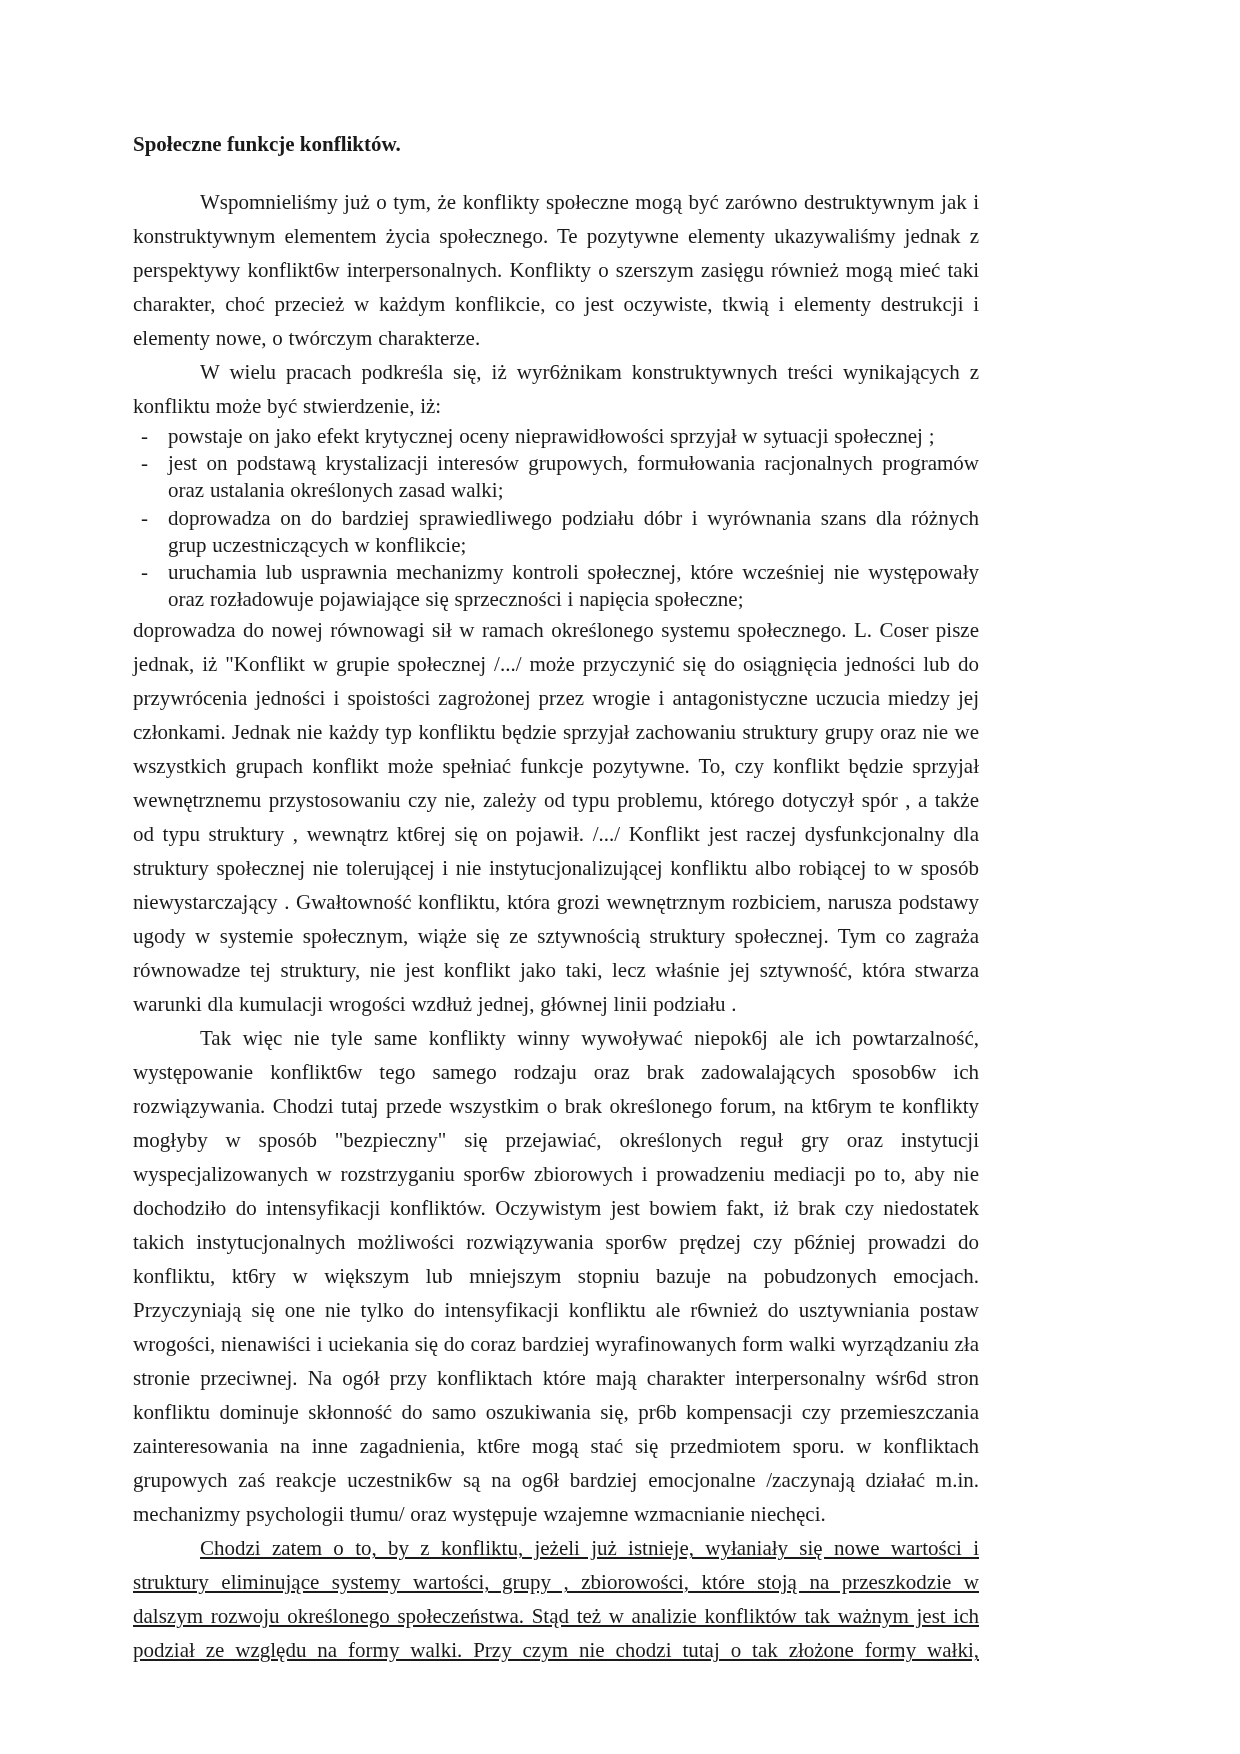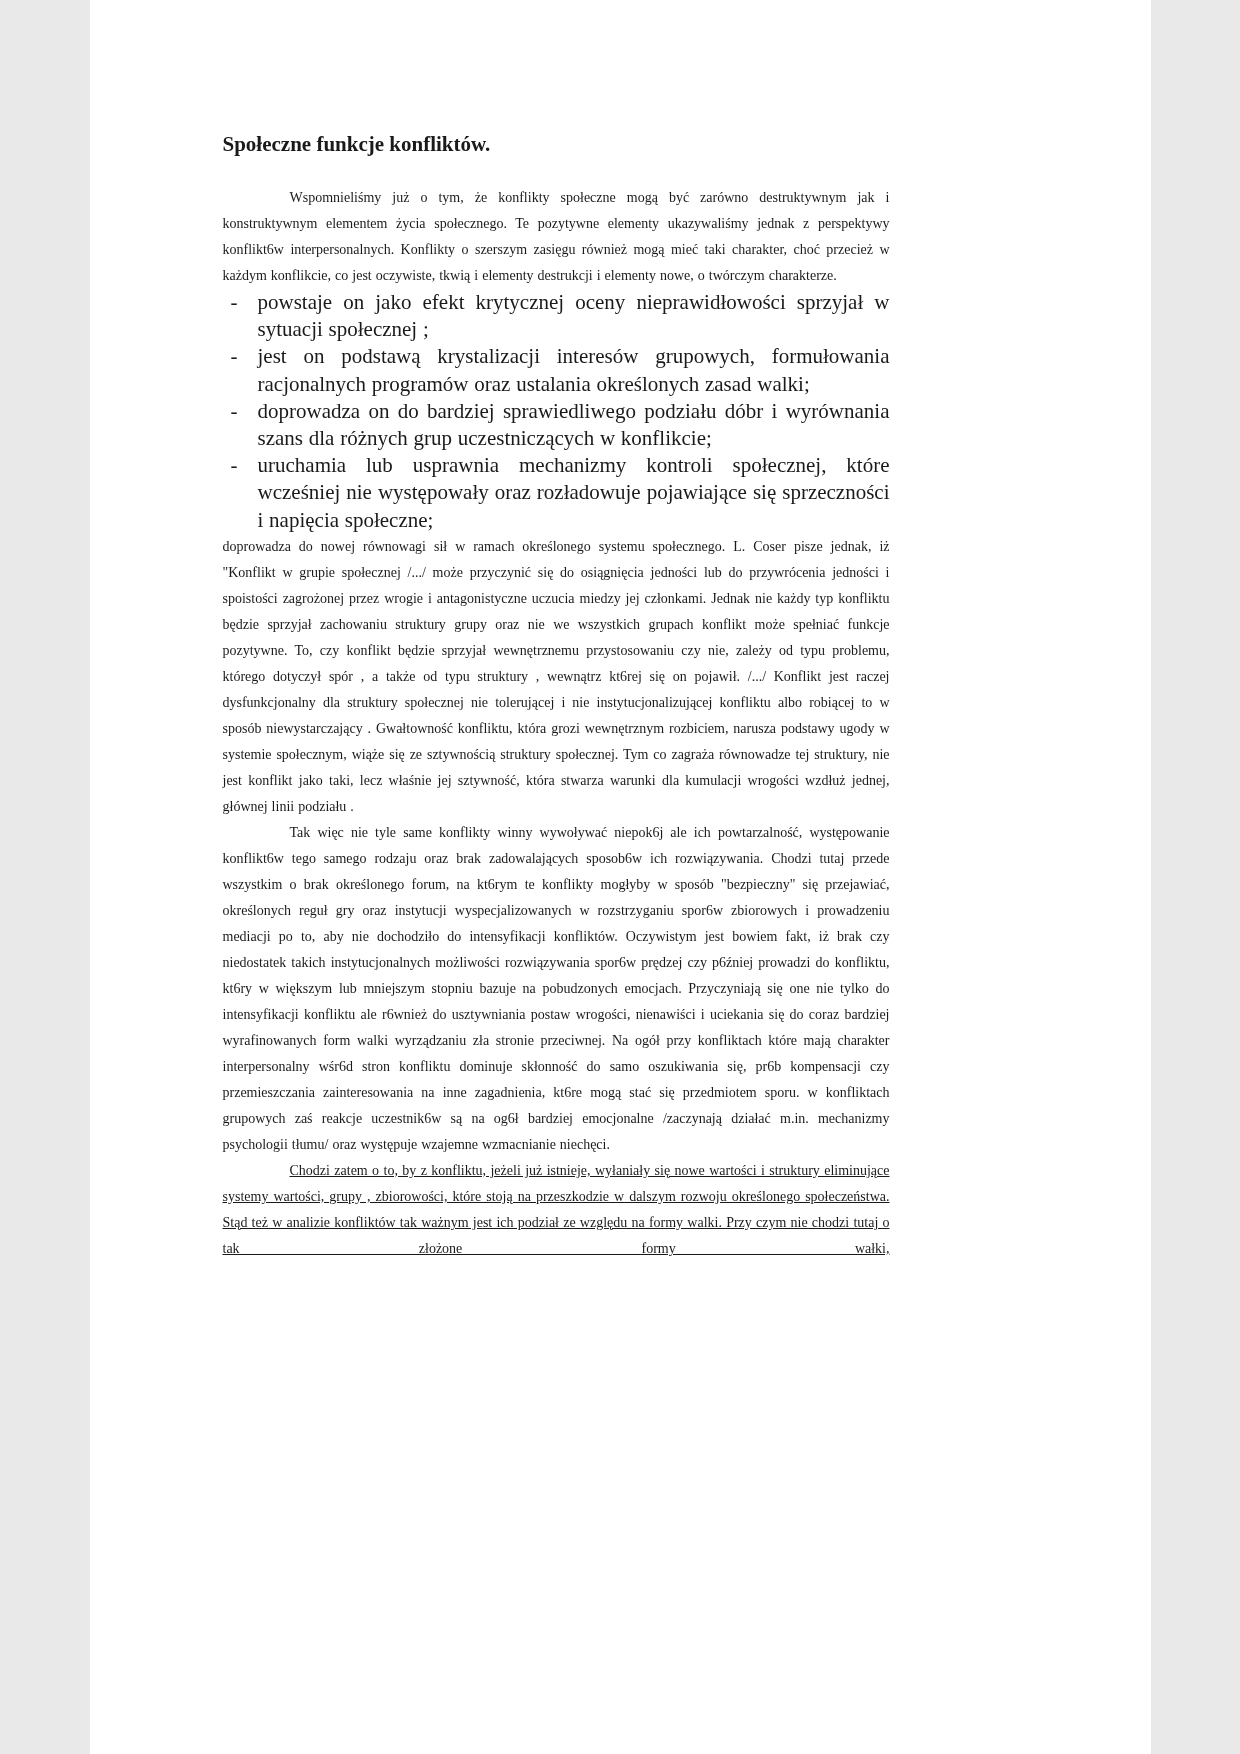--- a/index.html
+++ b/index.html
@@ -1,40 +1,40 @@
 <!DOCTYPE html>
 <html lang="pl"><head>
 <meta charset="utf-8">
 <style>
   * { margin: 0; padding: 0; box-sizing: border-box; }
   html, body { background: #e9e9e9; }
   body { display: block; }
 
   .page {
     position: relative;
-    width: 1061px;
+    width: 1240px;
     height: 1754px;
     margin: 0 auto;
     background: #ffffff;
     font-family: "Liberation Serif", "DejaVu Serif", serif;
     color: #1a1a1a;
     padding: 131px 261px 60px 133px;
     overflow: hidden;
   }
 
   .doc-title {
     font-size: 21px;
     line-height: 27px;
     font-weight: bold;
     margin-bottom: 27px;
   }
 
   .para {
-    font-size: 14px;
-    line-height: 26px;
+    font-size: 21px;
+    line-height: 34px;
     text-align: justify;
     word-spacing: 0.5px;
   }
 
   .para.indent { text-indent: 67px; }
 
   .para.justify-last { text-align-last: justify; text-decoration: underline; }
 
   .list { }
 
@@ -57,20 +57,21 @@
 </style>
 </head>
 <body>
 
 <div class="page">
 
   <h1 class="doc-title">Społeczne funkcje konfliktów.</h1>
 
   <p class="para indent">Wspomnieliśmy już o tym, że konflikty społeczne mogą być zarówno destruktywnym jak i konstruktywnym elementem życia społecznego. Te pozytywne elementy ukazywaliśmy jednak z perspektywy konflikt6w interpersonalnych. Konflikty o szerszym zasięgu również mogą mieć taki charakter, choć przecież w każdym konflikcie, co jest oczywiste, tkwią i elementy destrukcji i elementy nowe, o twórczym charakterze.</p>
 
+  <p class="para indent">W wielu pracach podkreśla się, iż wyr6żnikam konstruktywnych treści wynikających z konfliktu może być stwierdzenie, iż:</p>
 
   <div class="list">
 
     <div class="list-item">
       <span class="marker">-</span>
       <span class="item-text">powstaje on jako efekt krytycznej oceny nieprawidłowości sprzyjał w sytuacji społecznej ;</span>
     </div>
 
     <div class="list-item">
       <span class="marker">-</span>

